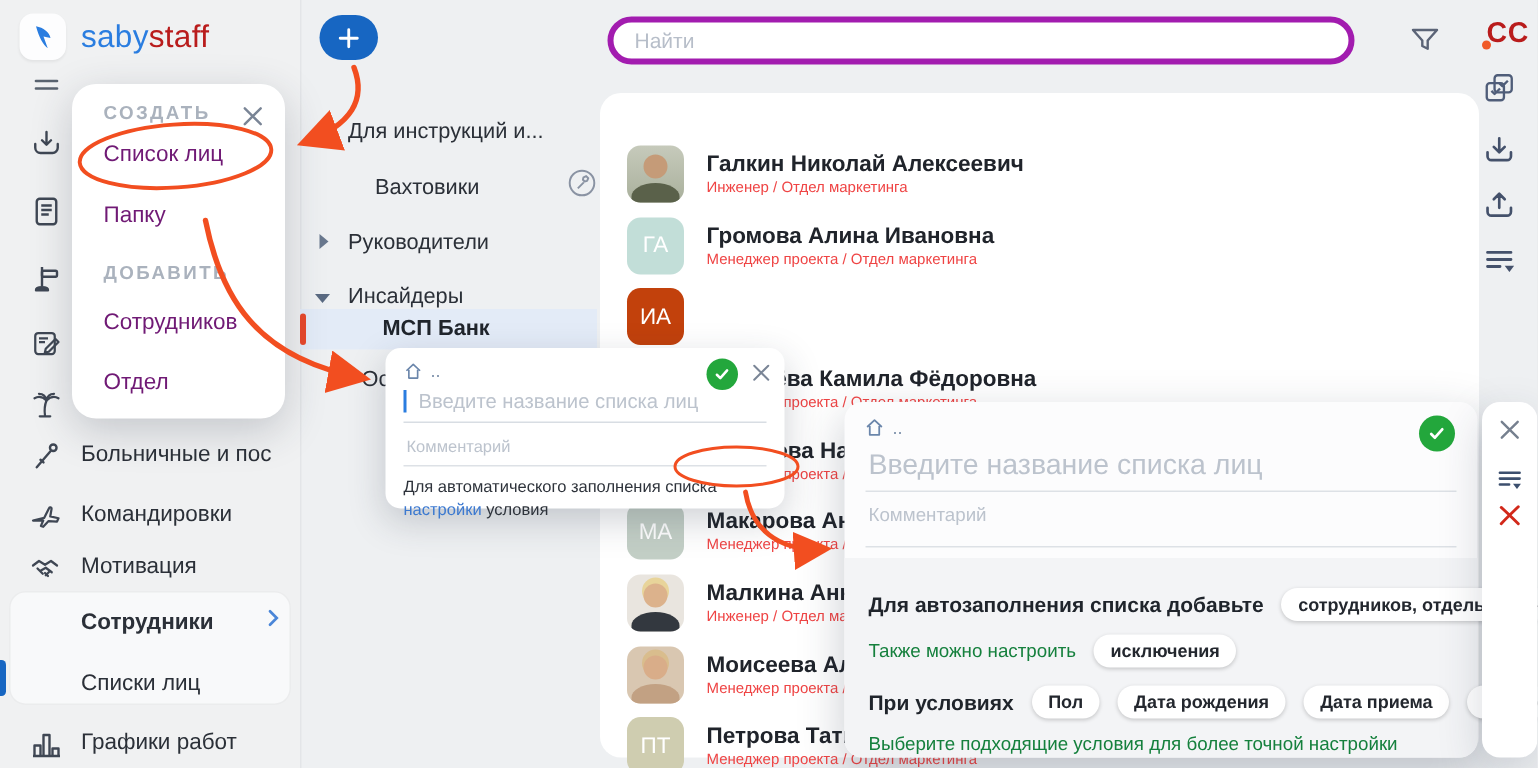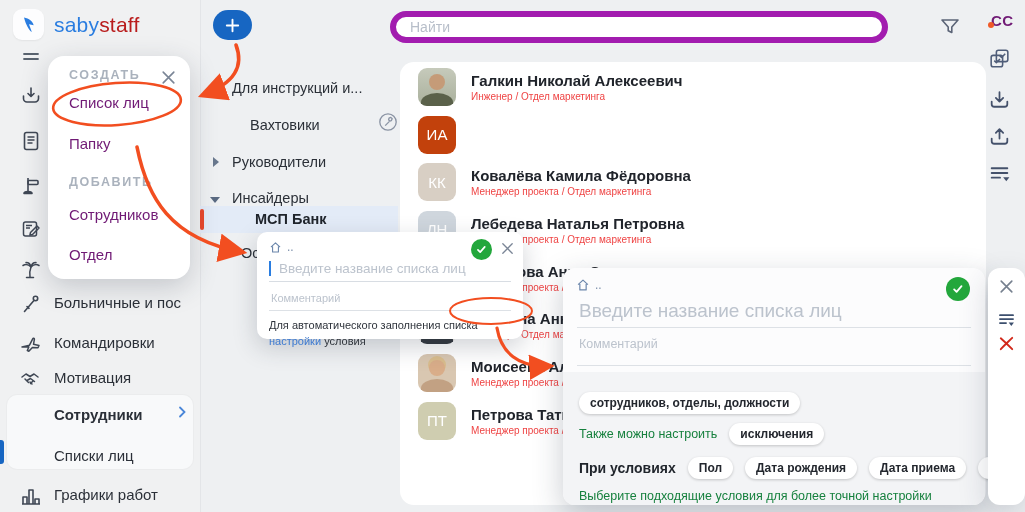--- a/index.html
+++ b/index.html
@@ -19,41 +19,41 @@
   .side-chevron{position:absolute;left:174px;top:404px;width:16px;height:16px;}
 
   
   .popup{position:absolute;left:48px;top:56px;width:142px;height:223px;background:#fff;border-radius:16px;box-shadow:0 8px 28px rgba(40,50,70,.22);z-index:6;}
   .popup .hd{position:absolute;left:21px;font-size:12.5px;letter-spacing:1.6px;color:#aab2bd;font-weight:bold;}
   .popup .it{position:absolute;left:21px;font-size:15px;color:#701a75;cursor:pointer;white-space:nowrap;}
   .popup-x{position:absolute;right:13px;top:13px;width:17px;height:17px;cursor:pointer;}
 
   
   .plus-btn{position:absolute;left:213px;top:10px;width:39px;height:30px;border-radius:15px;background:#1766c2;display:flex;align-items:center;justify-content:center;cursor:pointer;z-index:2;}
-  .search{position:absolute;left:390px;top:11px;width:498px;height:32px;border-radius:16px;background:#fff;border:6px solid #a21caf;box-sizing:border-box;}
+  .search{position:absolute;left:405px;top:11px;width:498px;height:32px;border-radius:16px;background:#fff;border:4px solid #a21caf;box-sizing:border-box;}
   .search input{width:100%;height:100%;border:0;outline:0;background:transparent;border-radius:16px;padding:0 14px;font-size:14px;color:#444;font-family:"Liberation Sans",sans-serif;}
   .search input::placeholder{color:#b7bec9;}
   .funnel{position:absolute;left:938px;top:15px;width:24px;height:24px;}
-  .cc-badge{position:absolute;left:991px;top:12px;font-size:15px;color:#701a75;font-weight:bold;letter-spacing:.5px;}
+  .cc-badge{position:absolute;left:991px;top:12px;font-size:19px;color:#b91c1c;font-weight:bold;letter-spacing:.5px;}
   .cc-badge .dot{position:absolute;left:-3px;bottom:1px;width:6px;height:6px;border-radius:50%;background:#f05a28;}
 
   
   .rrail-ic{position:absolute;left:987px;width:25px;height:25px;}
 
   
   .tree-item{position:absolute;font-size:14.5px;color:#2b3038;white-space:nowrap;}
   .tri-d{display:inline-block;width:0;height:0;border-left:5px solid transparent;border-right:5px solid transparent;border-top:6px solid #5a6a82;}
   .tri-r{display:inline-block;width:0;height:0;border-top:5px solid transparent;border-bottom:5px solid transparent;border-left:6px solid #69788e;}
   .tree-sel{position:absolute;left:200px;top:206px;width:198px;height:27px;background:#e3ebf7;z-index:1;}
   .tree-sel .bar{position:absolute;left:0;top:3px;width:4px;height:21px;border-radius:2px;background:#e8472b;}
   .tree-sel .tx{position:absolute;left:55px;top:5px;font-size:14.5px;font-weight:bold;color:#20252c;}
   .wrench{position:absolute;left:377px;top:111px;width:22px;height:22px;}
 
   
-  .listcard{position:absolute;left:400px;top:62px;width:586px;height:443px;background:#fff;border-radius:14px;z-index:2;padding-top:1px;box-sizing:border-box;}
+  .listcard{position:absolute;left:400px;top:62px;width:586px;height:443px;background:#fff;border-radius:14px;z-index:2;padding-top:30px;box-sizing:border-box;}
   .erow{height:47.7px;display:flex;align-items:center;padding-left:18px;gap:15px;cursor:pointer;}
   .av{width:38px;height:38px;border-radius:9px;flex:0 0 auto;display:flex;align-items:center;justify-content:center;font-size:15px;color:#fff;position:relative;overflow:hidden;}
   .av-2{background:#c2ded8;} .av-3{background:#c2410c;} .av-4{background:#d8cfc4;}
   .av-5{background:#cfd6dd;} .av-6{background:#c3cfc6;} .av-9{background:#cfcdb0;}
   .photo::before{content:"";position:absolute;top:6px;left:50%;transform:translateX(-50%);width:16px;height:16px;border-radius:50%;}
   .photo::after{content:"";position:absolute;bottom:-5px;left:50%;transform:translateX(-50%);width:32px;height:18px;border-radius:50% 50% 0 0;}
   .p1{background:linear-gradient(180deg,#c6cabb,#a9b09c);} .p1::before{background:#c59b78;} .p1::after{background:#5a614a;}
   .p7{background:#e9e5df;} .p7::before{background:#dcb28c;box-shadow:0 -3px 0 1px #e8d49a;} .p7::after{background:#33383f;}
   .p8{background:#d9c7b1;} .p8::before{background:#d9ad89;box-shadow:0 -3px 0 1px #d9bd8d;} .p8::after{background:#c2a183;}
   .ename{font-size:15px;font-weight:bold;color:#20242b;white-space:nowrap;}
@@ -250,20 +250,29 @@
     <div class="erow">
       <div class="av photo p1">
           <span></span>
         </div>
       <div>
           <div class="ename">Галкин Николай Алексеевич</div>
            <div class="erole">Инженер / Отдел маркетинга</div>
         </div>
     </div>
     <div class="erow">
+      <div class="av av-2">
+          <span>ГА</span>
+        </div>
+      <div>
+          <div class="ename">Громова Алина Ивановна</div>
+           <div class="erole">Менеджер проекта / Отдел маркетинга</div>
+        </div>
+    </div>
+    <div class="erow">
       <div class="av av-3">
           <span>ИА</span>
         </div>
     </div>
     <div class="erow">
       <div class="av av-4">
           <span>КК</span>
         </div>
       <div>
           <div class="ename">Ковалёва Камила Фёдоровна</div>
@@ -375,20 +384,21 @@
         </svg>
     </div>
     <div style="position:absolute;left:14px;right:14px;top:31px;border-bottom:1px solid #dde1e6">
       <input class="inp" style="font-size: 19px; border: 0px; padding-bottom: 5px;" placeholder="Введите название списка лиц">
     </div>
     <div style="position:absolute;left:14px;right:14px;top:66px;border-bottom:1px solid #dde1e6">
       <input class="inp" style="font-size: 12.5px; border: 0px; padding-bottom: 14px;" placeholder="Комментарий">
     </div>
     <div class="sect">
       <div class="srow">
+        <span class="sbold">Для автозаполнения списка добавьте</span>
         <span class="pill">сотрудников, отделы, должности</span>
       </div>
       <div class="srow" style="margin-top:9px">
         <span class="sgray">Также можно настроить</span>
         <span class="pill">исключения</span>
       </div>
       <div class="srow" style="margin-top:12px">
         <span class="sbold">При условиях</span>
         <span class="pill">Пол</span>
         <span class="pill">Дата рождения</span>

